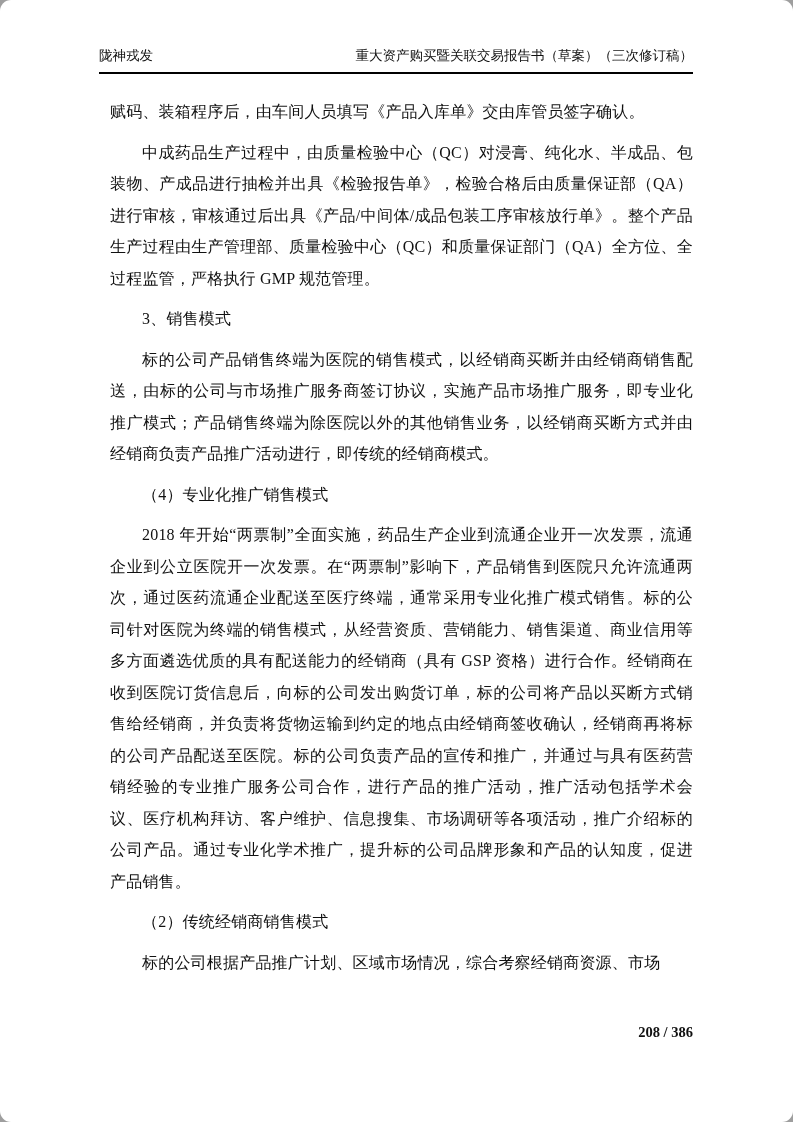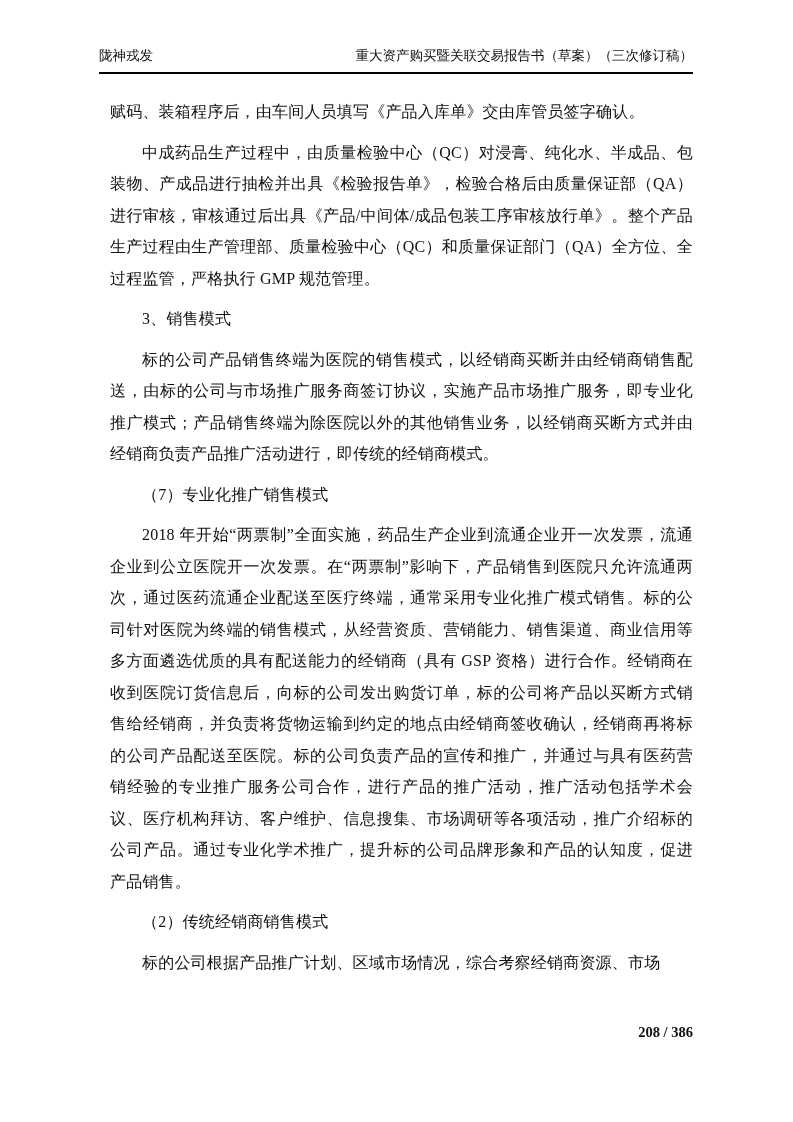--- a/index.html
+++ b/index.html
@@ -9,20 +9,21 @@
   }
   .page {
     position: relative;
     width: 793px;
     height: 1122px;
     margin: 0 auto;
     background: #ffffff;
     overflow: hidden;
     font-family: "Liberation Serif", "DejaVu Serif", serif;
     color: #111111;
+    border-radius: 11px;
   }
   .header {
     position: absolute;
     top: 46px;
     left: 99px;
     width: 594px;
     display: flex;
     justify-content: space-between;
     align-items: flex-end;
     font-size: 13.5px;
@@ -77,21 +78,21 @@
   <div class="header">
     <span class="header-left">陇神戎发</span>
     <span class="header-right">重大资产购买暨关联交易报告书（草案）（三次修订稿）</span>
   </div>
 
   <div class="content">
     <p class="para-cont">赋码、装箱程序后，由车间人员填写《产品入库单》交由库管员签字确认。</p>
     <p class="para">中成药品生产过程中，由质量检验中心（QC）对浸膏、纯化水、半成品、包装物、产成品进行抽检并出具《检验报告单》，检验合格后由质量保证部（QA）进行审核，审核通过后出具《产品/中间体/成品包装工序审核放行单》。整个产品生产过程由生产管理部、质量检验中心（QC）和质量保证部门（QA）全方位、全过程监管，严格执行 GMP 规范管理。</p>
     <p class="heading">3、销售模式</p>
     <p class="para">标的公司产品销售终端为医院的销售模式，以经销商买断并由经销商销售配送，由标的公司与市场推广服务商签订协议，实施产品市场推广服务，即专业化推广模式；产品销售终端为除医院以外的其他销售业务，以经销商买断方式并由经销商负责产品推广活动进行，即传统的经销商模式。</p>
-    <p class="heading">（7）专业化推广销售模式</p>
+    <p class="heading">（4）专业化推广销售模式</p>
     <p class="para">2018 年开始“两票制”全面实施，药品生产企业到流通企业开一次发票，流通企业到公立医院开一次发票。在“两票制”影响下，产品销售到医院只允许流通两次，通过医药流通企业配送至医疗终端，通常采用专业化推广模式销售。标的公司针对医院为终端的销售模式，从经营资质、营销能力、销售渠道、商业信用等多方面遴选优质的具有配送能力的经销商（具有 GSP 资格）进行合作。经销商在收到医院订货信息后，向标的公司发出购货订单，标的公司将产品以买断方式销售给经销商，并负责将货物运输到约定的地点由经销商签收确认，经销商再将标的公司产品配送至医院。标的公司负责产品的宣传和推广，并通过与具有医药营销经验的专业推广服务公司合作，进行产品的推广活动，推广活动包括学术会议、医疗机构拜访、客户维护、信息搜集、市场调研等各项活动，推广介绍标的公司产品。通过专业化学术推广，提升标的公司品牌形象和产品的认知度，促进产品销售。</p>
     <p class="heading">（2）传统经销商销售模式</p>
     <p class="para">标的公司根据产品推广计划、区域市场情况，综合考察经销商资源、市场</p>
   </div>
 
   <div class="footer">
     <span>208 / 386</span>
   </div>
 
 </div>

